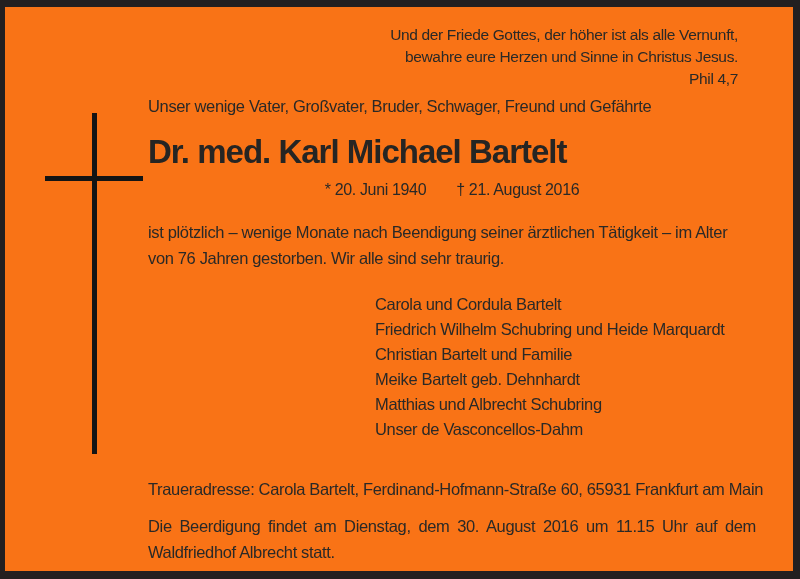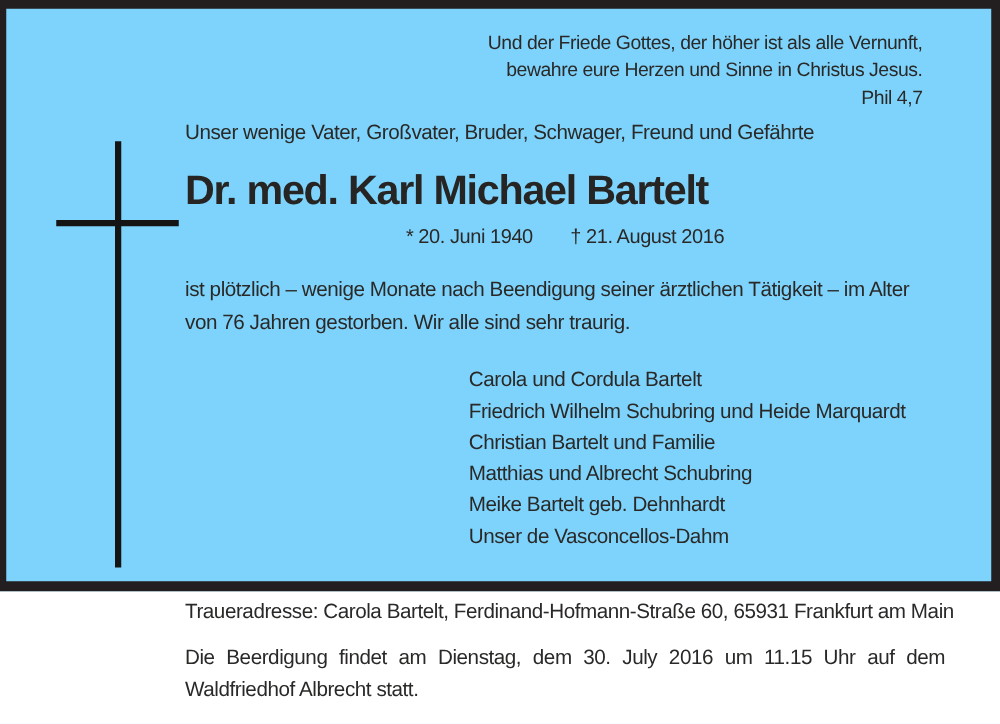--- a/index.html
+++ b/index.html
@@ -6,22 +6,22 @@
   html, body { width: 800px; height: 579px; background: #ffffff; }
   body {
     font-family: "Liberation Sans", sans-serif;
     color: #2a2927;
     letter-spacing: -0.35px;
     overflow: hidden;
   }
   .page {
     position: relative;
     width: 800px;
-    height: 473px;
-    background: #7dd3fc;
+    height: 579px;
+    background: #f97316;
   }
   .frame {
     position: absolute;
     inset: 0;
     border-style: solid;
     border-color: #231f20;
     border-width: 7px 7px 8px 5px;
     pointer-events: none;
     z-index: 5;
   }
@@ -135,25 +135,25 @@
 
   <div class="notice">
     <div>ist plötzlich – wenige Monate nach Beendigung seiner ärztlichen Tätigkeit – im Alter</div>
     <div>von 76 Jahren gestorben. Wir alle sind sehr traurig.</div>
   </div>
 
   <div class="mourners">
     <div>Carola und Cordula Bartelt</div>
     <div>Friedrich Wilhelm Schubring und Heide Marquardt</div>
     <div>Christian Bartelt und Familie</div>
+    <div>Meike Bartelt geb. Dehnhardt</div>
     <div>Matthias und Albrecht Schubring</div>
-    <div>Meike Bartelt geb. Dehnhardt</div>
     <div>Unser de Vasconcellos-Dahm</div>
   </div>
 
   <div class="address">Traueradresse: Carola Bartelt, Ferdinand-Hofmann-Straße 60, 65931 Frankfurt am Main</div>
 
   <div class="funeral">
-    <div class="justified">Die Beerdigung findet am Dienstag, dem 30. July 2016 um 11.15 Uhr auf dem</div>
+    <div class="justified">Die Beerdigung findet am Dienstag, dem 30. August 2016 um 11.15 Uhr auf dem</div>
     <div>Waldfriedhof Albrecht statt.</div>
   </div>
 
 </div>
 
 </body></html>

